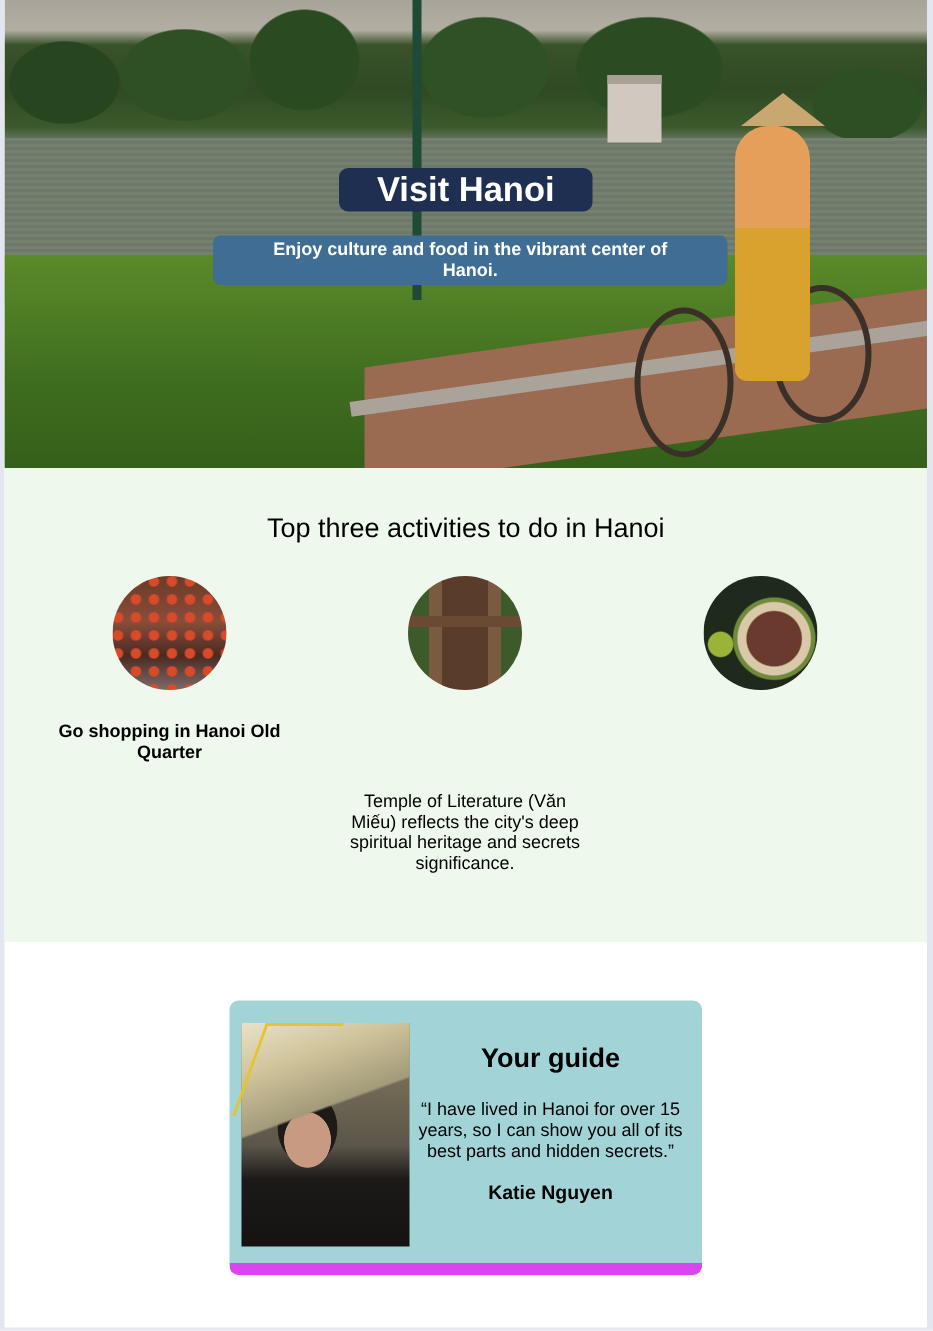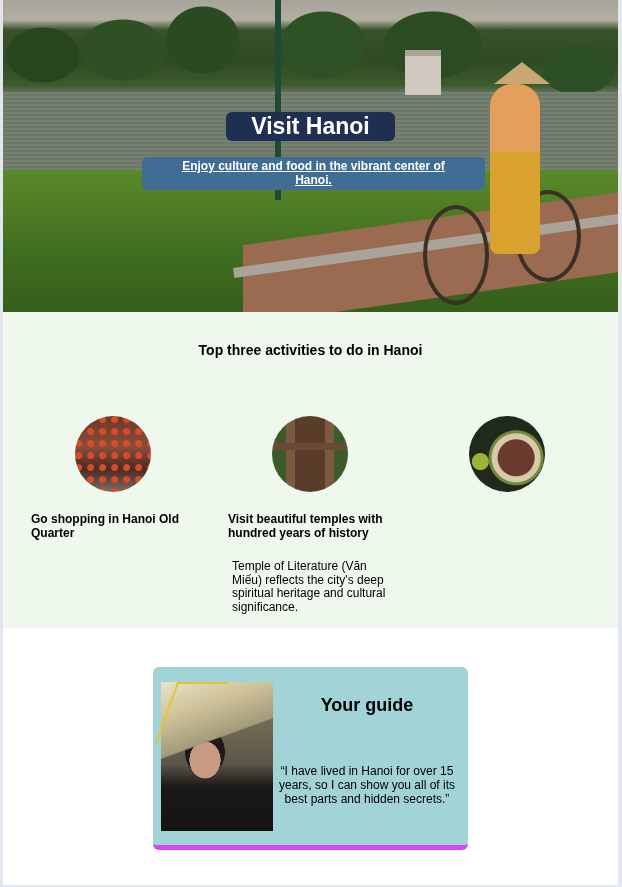--- a/index.html
+++ b/index.html
@@ -97,35 +97,35 @@
     .hero-sub {
       position: absolute; left: 139px; top: 157px; width: 343px; height: 33px;
       background: #3f6d94;
       border-radius: 5px;
       color: #fff;
       font-weight: bold;
       font-size: 12px;
       line-height: 14px;
       text-align: center;
       padding: 2px 30px 0 30px;
-      text-decoration: underline;
     }
 
     
     .activities {
       position: absolute; left: 0; top: 312px; width: 615px; height: 316px;
       background: #eff8ec;
     }
     .activities h2 {
       position: absolute; left: 0; top: 30px; width: 615px;
       text-align: center;
-      font-size: 14px; font-weight: bold;
+      font-size: 18px; font-weight: normal;
     }
     .activity {
-      position: absolute; top: 104px; width: 200px;
+      position: absolute; top: 72px; width: 200px;
+      text-align: center;
     }
     .activity .thumb {
       width: 76px; height: 76px; border-radius: 50%;
       margin: 0 auto;
       overflow: hidden;
     }
     .thumb.shop {
       background:
         radial-gradient(circle at 30% 30%, #d94a2a 3px, transparent 4px) 0 0/12px 12px,
         linear-gradient(180deg, #6b3a28 0%, #8a4d3a 40%, #4b2a22 70%, #7c6a68 100%);
@@ -156,42 +156,42 @@
     }
     .activity.a1 { left: 10px; }
     .activity.a2 { left: 207px; }
     .activity.a3 { left: 404px; }
 
     
     .guide {
       position: absolute; left: 150px; top: 667px; width: 315px; height: 183px;
       background: #a2d3d6;
       border-radius: 6px;
-      border-bottom: 5px solid #d946ef;
+      border-bottom: 8px solid #d946ef;
     }
     .guide .photo {
       position: absolute; left: 8px; top: 15px; width: 112px; height: 149px;
       background:
         linear-gradient(160deg, #e8e2c8 0%, #cfc39a 20%, #a29a7a 40%, transparent 41%),
         radial-gradient(ellipse 22px 26px at 44px 78px, #c89a82 70%, transparent 72%),
         radial-gradient(ellipse 28px 34px at 44px 70px, #1e1a18 70%, transparent 72%),
         linear-gradient(180deg, #8a7e62 0%, #5b564a 55%, #1c1a18 70%, #141312 100%);
     }
     .guide .photo::before {
       content: ""; position: absolute; left: 5px; top: 0; width: 50px; height: 60px;
       border-left: 2px solid #e6c431; border-top: 2px solid #e6c431;
       transform: skewX(-20deg);
     }
     .guide h2 {
       position: absolute; left: 124px; top: 28px; width: 180px;
       text-align: center; font-size: 18px; font-weight: bold;
     }
     .guide .quote {
       position: absolute; left: 124px; top: 65px; width: 180px;
-      text-align: center; font-size: 12px; line-height: 14px; margin-top: 32px;
+      text-align: center; font-size: 12px; line-height: 14px;
     }
     .guide .name {
       position: absolute; left: 124px; top: 120px; width: 180px;
       text-align: center; font-size: 13px; font-weight: bold;
     }
   </style>
 </head>
 <body>
 
 <div class="page">
@@ -217,28 +217,28 @@
   <section class="activities">
     <h2>Top three activities to do in Hanoi</h2>
 
     <div class="activity a1">
       <div class="thumb shop" title="Hanoi Old Quarter market shop"></div>
       <h3>Go shopping in Hanoi Old Quarter</h3>
     </div>
 
     <div class="activity a2">
       <div class="thumb temple" title="Temple of Literature gate"></div>
-      <h3>Visit beautiful temples with hundred years of history</h3>
-      <p>Temple of Literature (Văn Miếu) reflects the city's deep spiritual heritage and cultural significance.</p>
+      <p>Temple of Literature (Văn Miếu) reflects the city's deep spiritual heritage and secrets significance.</p>
     </div>
 
     <div class="activity a3">
       <div class="thumb food" title="bowl of pho with herbs and lime"></div>
     </div>
   </section>
 
   <section class="guide">
     <div class="photo" title="selfie of guide on a bus"></div>
     <h2>Your guide</h2>
     <p class="quote">“I have lived in Hanoi for over 15 years, so I can show you all of its best parts and hidden secrets.”</p>
+    <p class="name">Katie Nguyen</p>
   </section>
 
 </div>
 
 </body></html>

